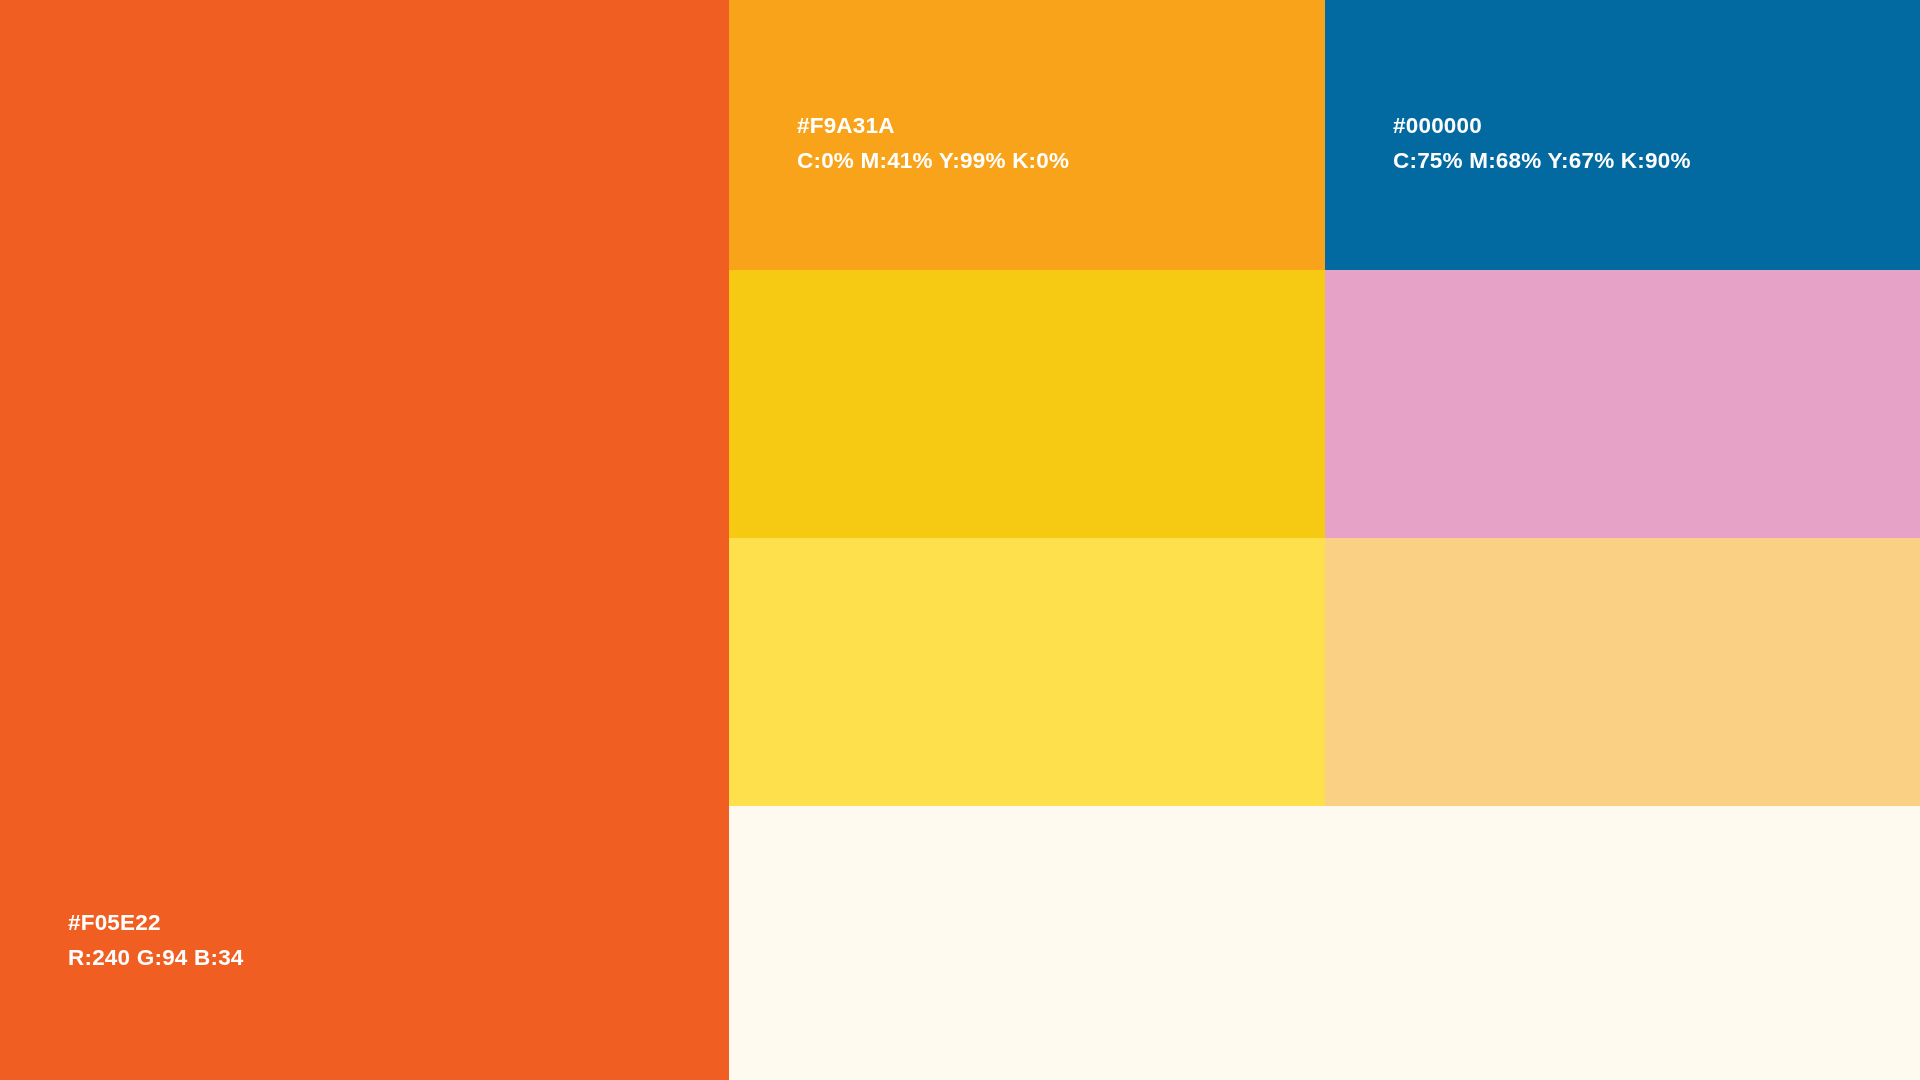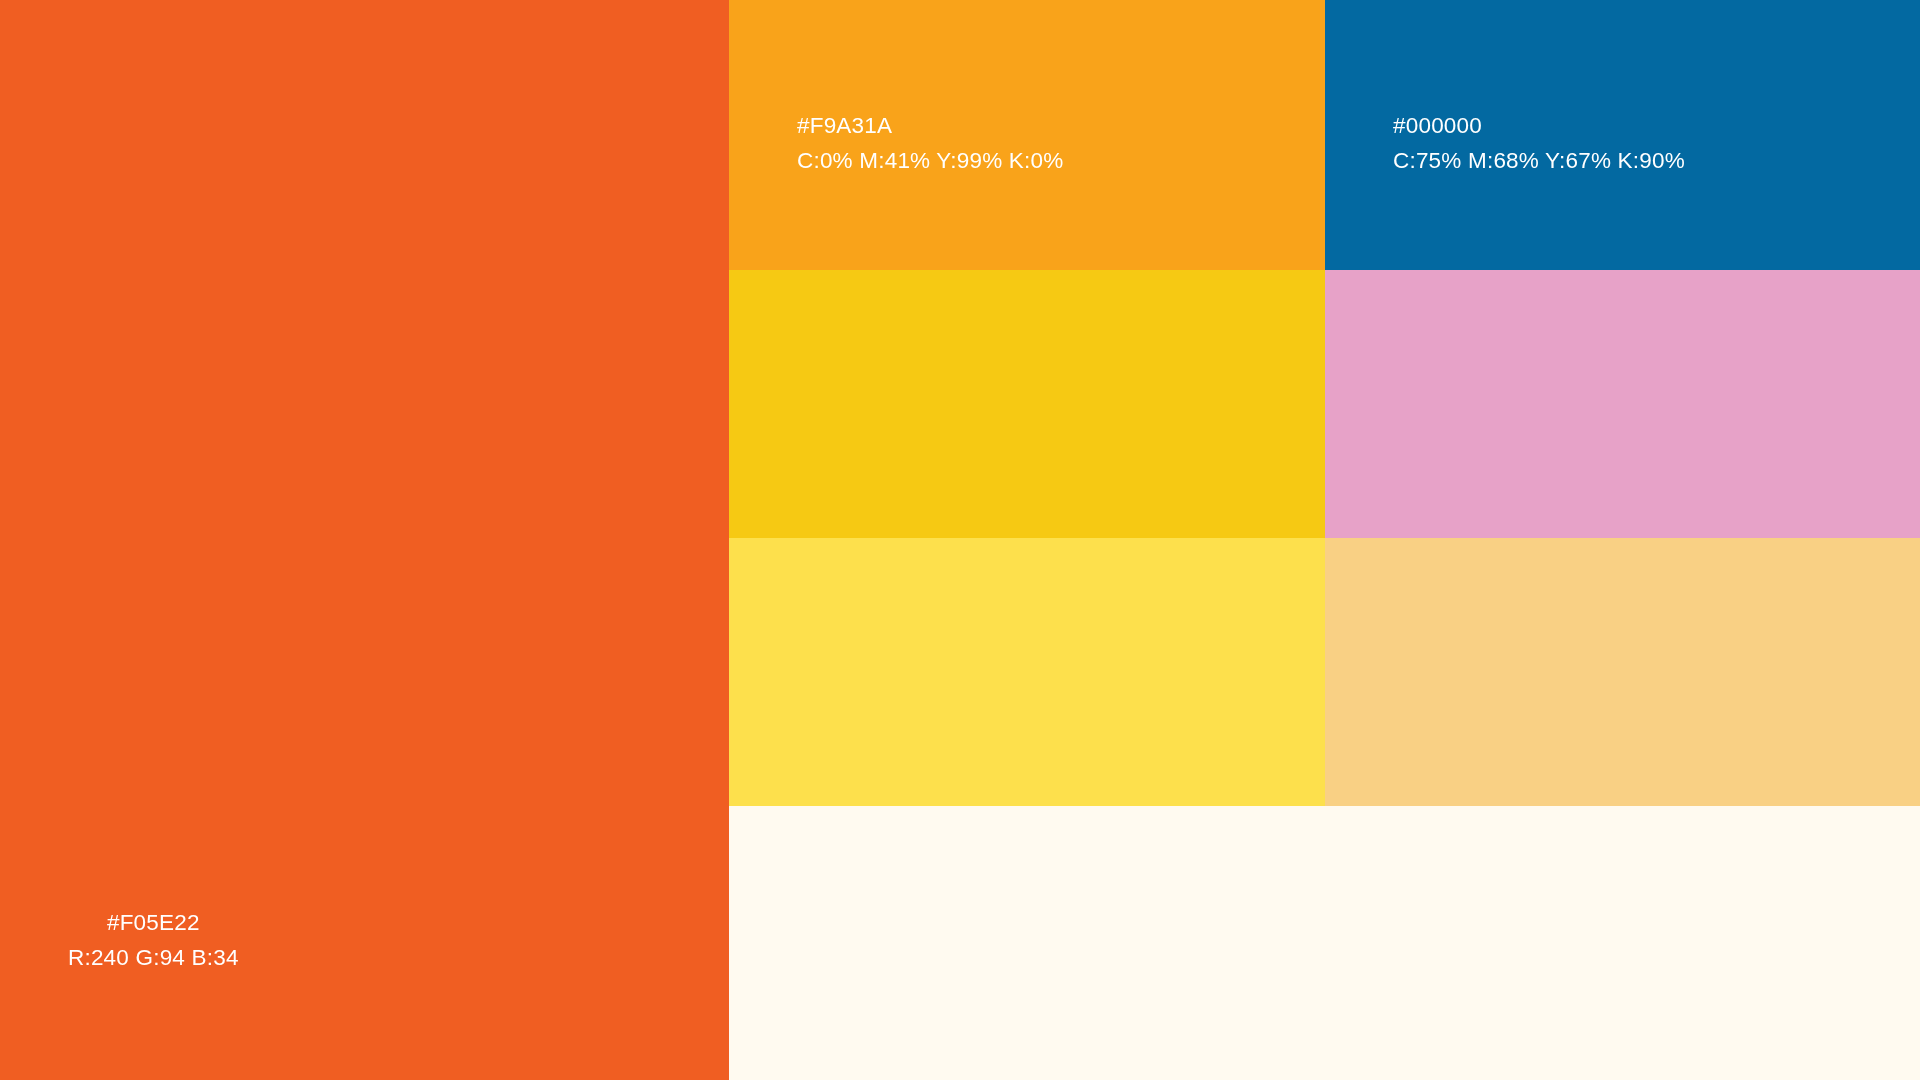--- a/index.html
+++ b/index.html
@@ -33,31 +33,31 @@
     line-height: 1.0;
   }
 
   .swatch-line {
     font-size: 22.5px;
     letter-spacing: 0.2px;
     white-space: nowrap;
     margin: 0;
     padding: 0;
     line-height: 35px;
-    font-weight: 400;
+    font-weight: 700;
   }
 
   
   .sw-primary-orange {
     left: 0;
     top: 0;
     width: 729px;
     height: 1080px;
   }
-  .sw-primary-orange .swatch-info { top: 905px; align-items: center; }
+  .sw-primary-orange .swatch-info { top: 905px; }
 
   .sw-amber {
     left: 729px;
     top: 0;
     width: 596px;
     height: 270px;
   }
   .sw-amber .swatch-info { top: 108px; }
 
   .sw-black {

